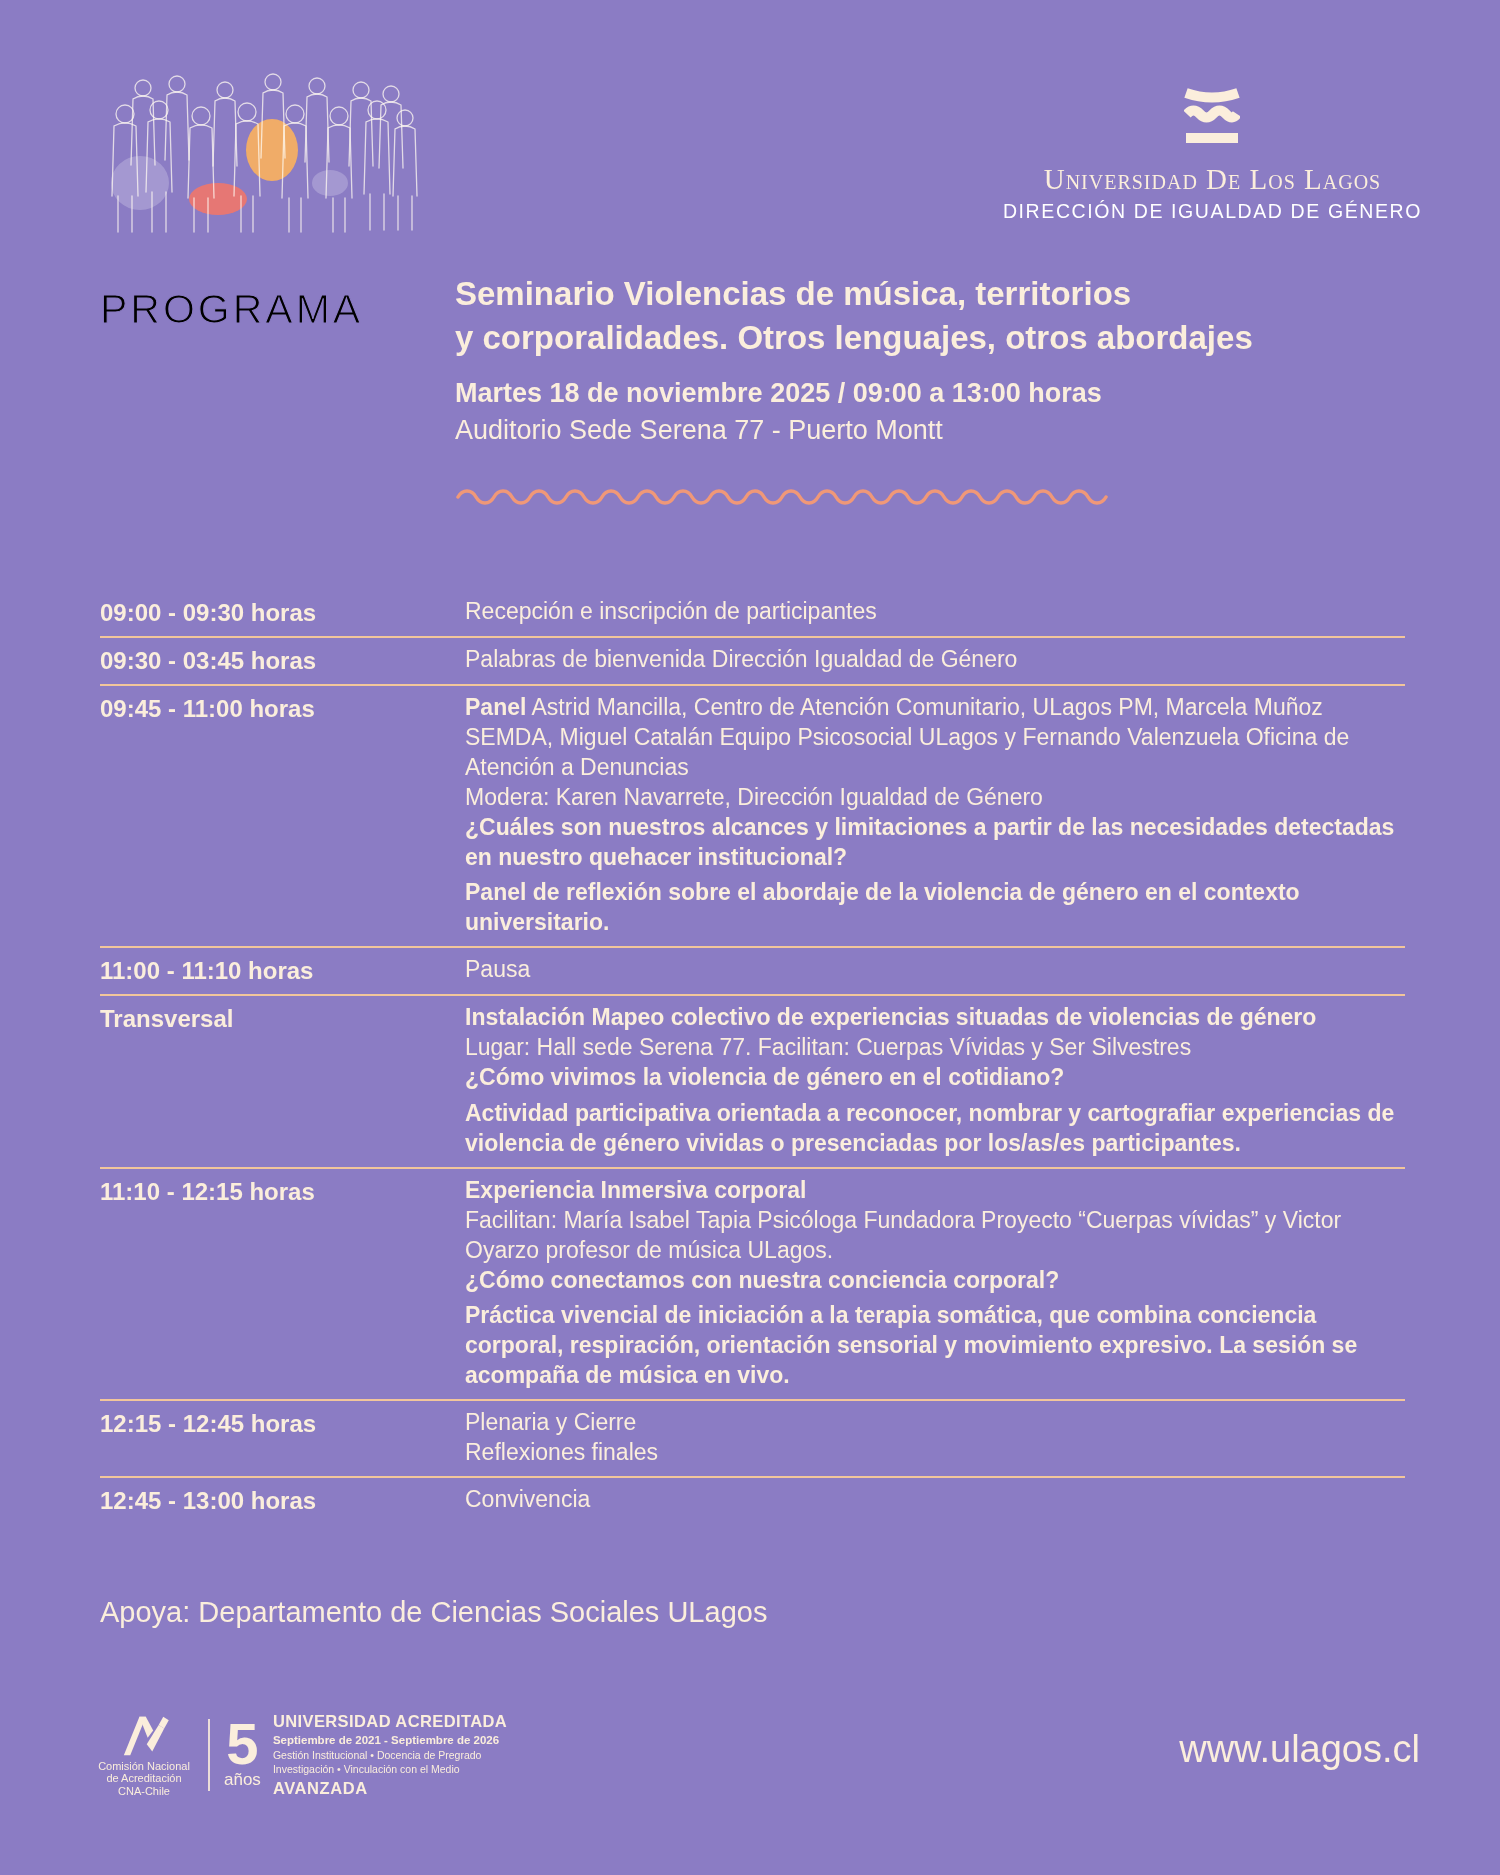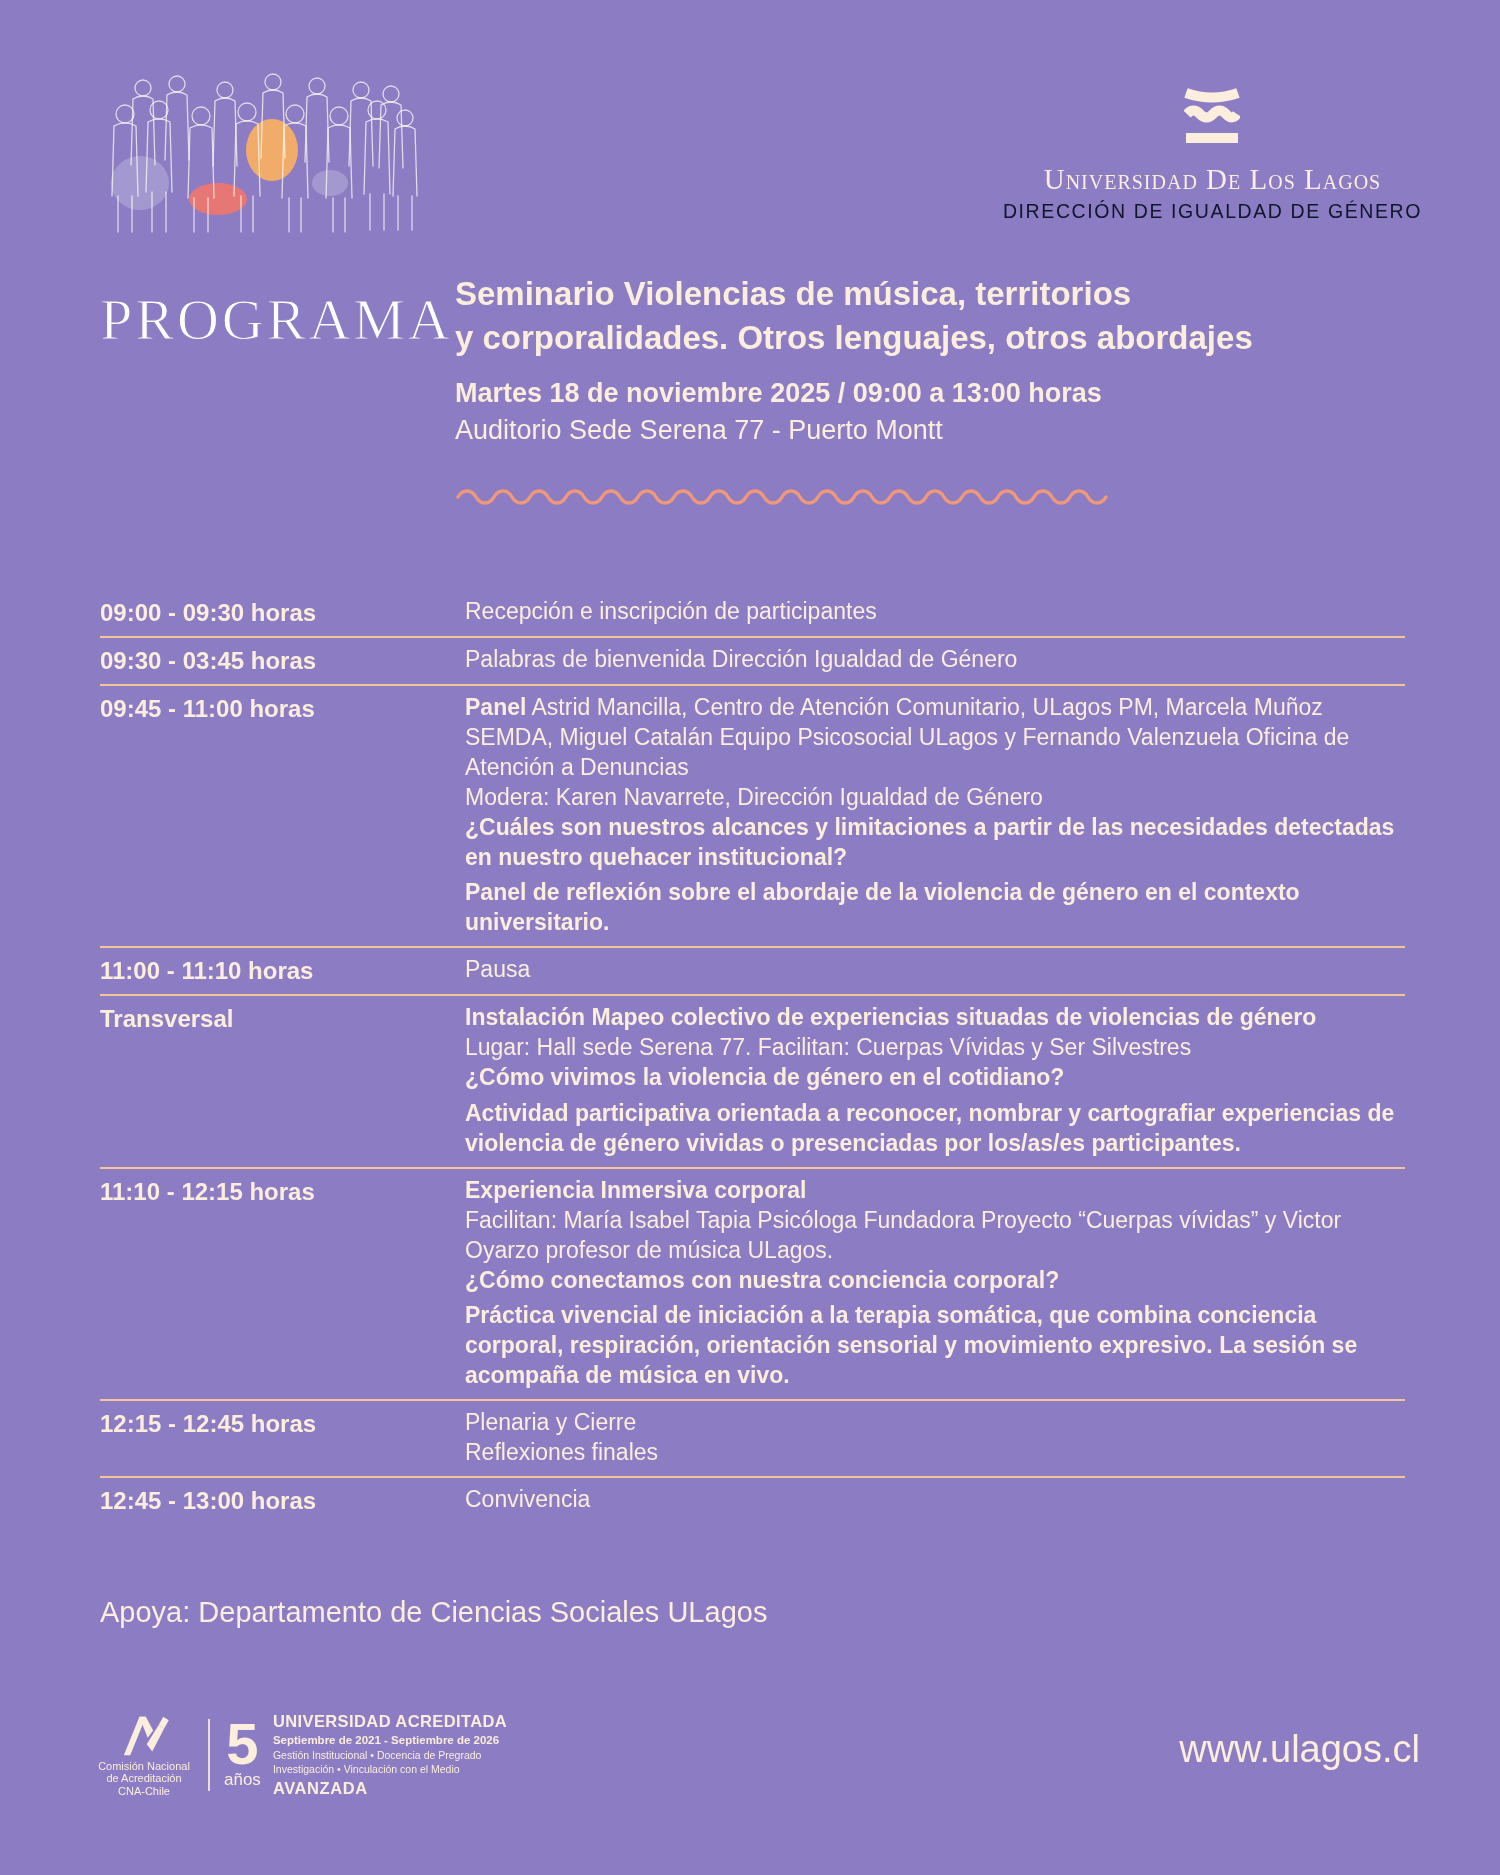--- a/index.html
+++ b/index.html
@@ -15,29 +15,29 @@
   .illustration{position:absolute;left:95px;top:70px;width:330px;height:175px;}
 
   
   .logo-block{position:absolute;top:86px;right:78px;text-align:center;}
   .logo-waves{display:block;margin:0 auto 16px auto;}
   .logo-university{
     font-family:"Liberation Serif",serif;font-variant:small-caps;
     font-size:29px;letter-spacing:1px;color:#FBEEDC;line-height:1.05;
   }
   .logo-department{
-    margin-top:6px;font-size:19.5px;letter-spacing:1.6px;color:#0f172a;font-weight:400;
+    margin-top:6px;font-size:19.5px;letter-spacing:1.6px;color:#ffffff;font-weight:400;
   }
 
   
   .main{position:absolute;top:272px;left:100px;width:1305px;}
   .program-grid{display:grid;grid-template-columns:355px 1fr;}
   .programa{
-    font-size:58px;letter-spacing:3px;font-weight:200;color:#ffffff;
-    -webkit-text-stroke:1.1px #8B7CC4;padding-top:14px;font-family:Liberation Serif, serif;
+    font-size:41px;letter-spacing:3px;font-weight:200;color:#000000;
+    -webkit-text-stroke:1.1px #8B7CC4;padding-top:14px;
   }
   .intro-title{font-size:33px;font-weight:bold;line-height:1.33;}
   .intro-date{font-size:27px;font-weight:bold;margin-top:18px;}
   .intro-location{font-size:27px;margin-top:6px;}
   .wave-divider{display:block;margin-top:38px;}
 
   
   .table{margin-top:84px;}
   .thead{
     display:grid;grid-template-columns:355px 1fr;

